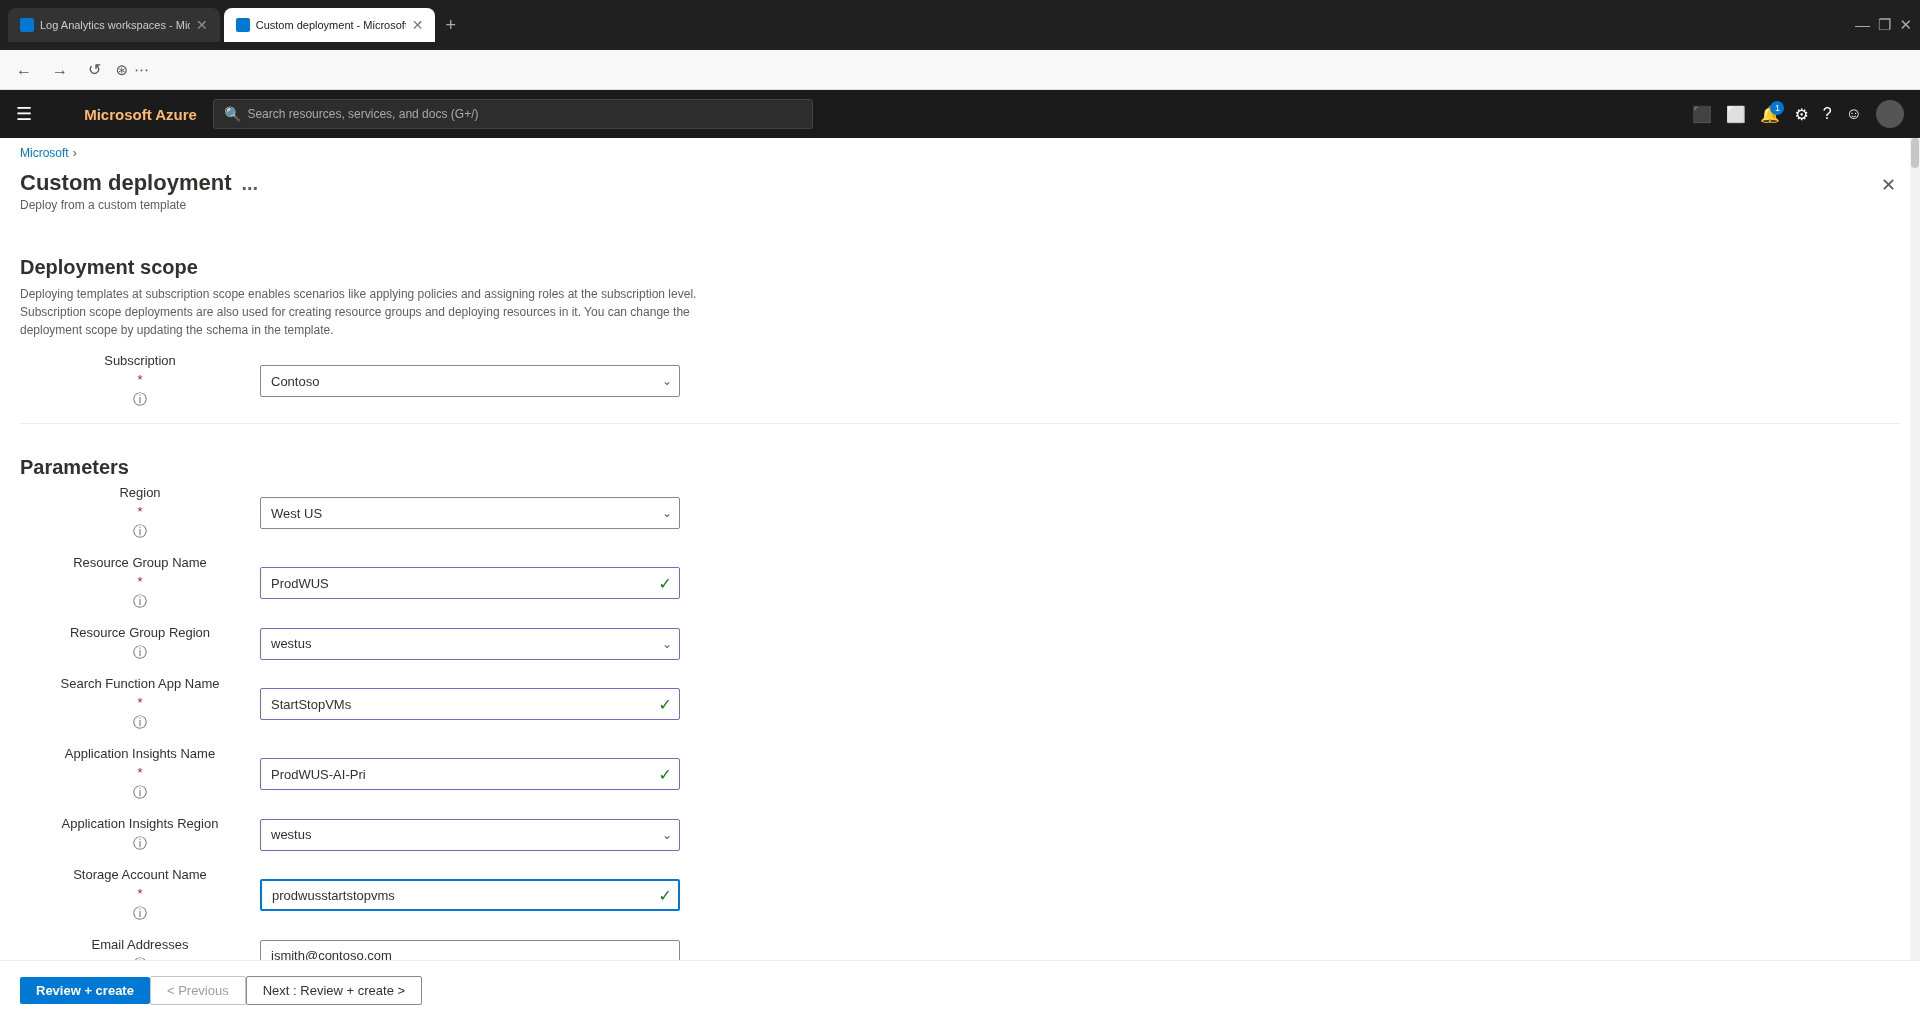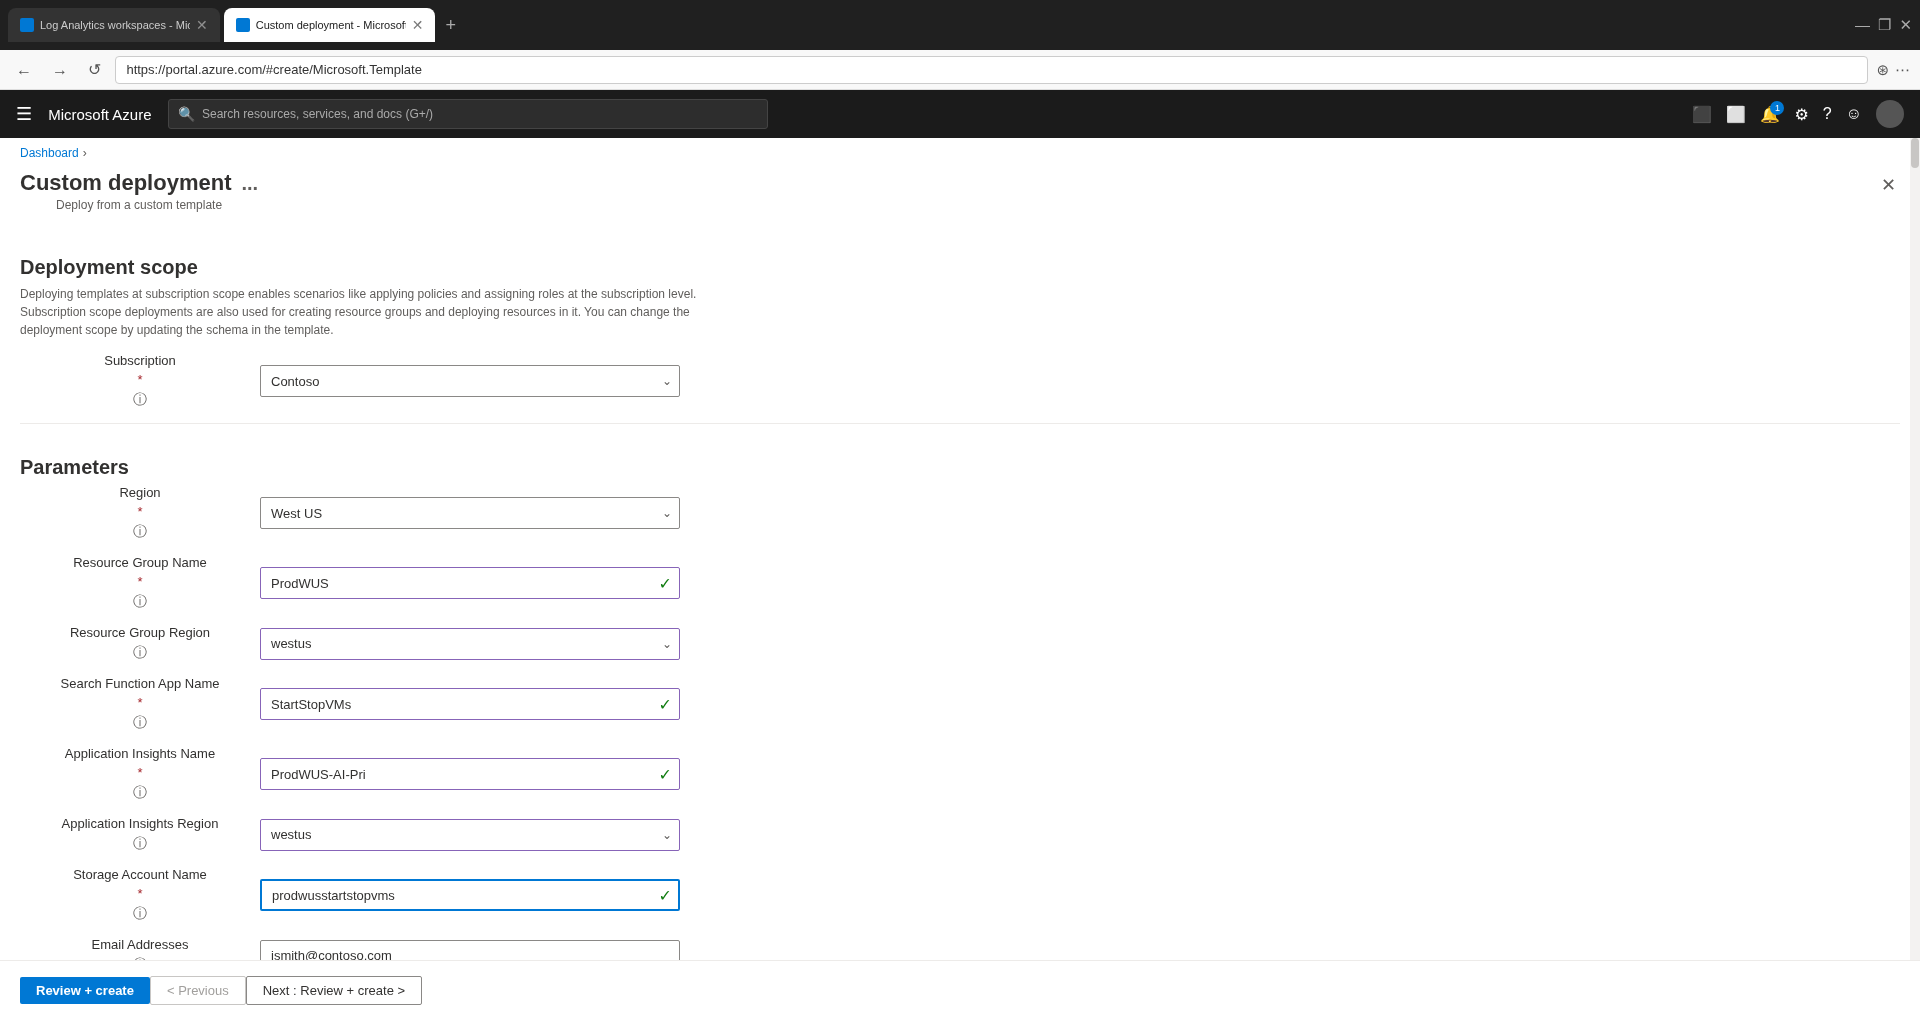--- a/index.html
+++ b/index.html
@@ -14,40 +14,40 @@
     .browser-tab .tab-close { margin-left: auto; opacity: 0.6; cursor: pointer; font-size: 14px; }
     .tab-add { color: #aaa; font-size: 18px; cursor: pointer; padding: 0 6px; }
     .browser-controls { background: #f8f8f8; border-bottom: 1px solid #ddd; height: 40px; display: flex; align-items: center; padding: 0 10px; gap: 8px; }
     .nav-btn { background: none; border: none; cursor: pointer; color: #555; font-size: 16px; padding: 4px 6px; border-radius: 3px; }
     .address-bar { flex: 1; height: 28px; border: 1px solid #ccc; border-radius: 4px; padding: 0 10px; font-size: 13px; background: #fff; color: #333; }
     .browser-right-icons { display: flex; gap: 6px; color: #555; font-size: 15px; cursor: pointer; }
 
     
     .az-header { background: #1b1b1b; height: 48px; display: flex; align-items: center; padding: 0 16px; gap: 16px; }
     .az-hamburger { color: #fff; font-size: 18px; cursor: pointer; }
-    .az-logo { color: #ffffff; font-weight: 400; font-size: 15px; }
+    .az-logo { color: #fdba74; font-weight: 700; font-size: 15px; margin-left: 36px; }
     .az-search { flex: 0 0 600px; height: 30px; background: #2d2d2d; border: 1px solid #444; border-radius: 3px; display: flex; align-items: center; padding: 0 10px; color: #aaa; font-size: 12px; cursor: text; }
     .az-header-right { margin-left: auto; display: flex; align-items: center; gap: 14px; color: #fff; font-size: 16px; cursor: pointer; }
     .az-notif-badge { position: relative; display: inline-block; }
     .az-badge { position: absolute; top: -4px; right: -4px; background: #0078d4; color: #fff; border-radius: 50%; width: 14px; height: 14px; font-size: 9px; display: flex; align-items: center; justify-content: center; }
     .az-avatar { width: 28px; height: 28px; background: #555; border-radius: 50%; }
 
     
     .main-area { background: #fff; height: calc(1020px - 50px - 40px - 48px); display: flex; flex-direction: column; position: relative; overflow: hidden; }
 
     
     .breadcrumb { padding: 8px 20px 4px; font-size: 12px; color: #0078d4; cursor: pointer; display: flex; align-items: center; gap: 4px; }
     .breadcrumb-sep { color: #605e5c; cursor: default; }
 
     
     .page-header { padding: 6px 20px 12px; display: flex; align-items: flex-start; justify-content: space-between; }
     .page-title-group { }
     .page-title { font-size: 22px; font-weight: 600; color: #323130; display: flex; align-items: center; gap: 10px; }
     .page-title-ellipsis { font-size: 20px; color: #605e5c; cursor: pointer; }
-    .page-subtitle { font-size: 12px; color: #605e5c; margin-top: 2px; text-align: center; }
+    .page-subtitle { font-size: 12px; color: #605e5c; margin-top: 2px; }
     .page-close-btn { font-size: 18px; color: #605e5c; cursor: pointer; padding: 4px; border: none; background: none; }
 
     
     .content-scroll { flex: 1; overflow-y: auto; padding: 0 20px 20px; }
     .scrollbar-track { position: absolute; right: 0; top: 0; bottom: 60px; width: 10px; background: #f3f2f1; }
     .scrollbar-thumb { position: absolute; right: 1px; top: 0; width: 8px; height: 30px; background: #c8c6c4; border-radius: 4px; }
 
     
     .section-title { font-size: 20px; font-weight: 600; color: #323130; margin: 32px 0 6px; }
     .section-desc { font-size: 12px; color: #605e5c; line-height: 1.5; margin-bottom: 14px; max-width: 700px; }
@@ -100,21 +100,20 @@
     <span>—</span>
     <span>❐</span>
     <span>✕</span>
   </div>
 </div>
 
 <div class="browser-controls">
   <button class="nav-btn">←</button>
   <button class="nav-btn">→</button>
   <button class="nav-btn">↺</button>
-  <input class="address-bar" type="text" value="https://portal.azure.com/#create/Microsoft.Template" style="">
   <div class="browser-right-icons">
     <span>⊛</span>
     <span>⋯</span>
   </div>
 </div>
 
 <div class="az-header">
   <span class="az-hamburger">☰</span>
   <span class="az-logo">Microsoft Azure</span>
   <div class="az-search">
@@ -131,21 +130,21 @@
     <span>⚙</span>
     <span>?</span>
     <span>☺</span>
     <div class="az-avatar"></div>
   </div>
 </div>
 
 <div class="main-area">
 
   <div class="breadcrumb">
-    <span style="color:#0078d4;cursor:pointer;">Dashboard</span>
+    <span style="color:#0078d4;cursor:pointer;">Microsoft</span>
     <span class="breadcrumb-sep">›</span>
   </div>
 
   <div class="page-header">
     <div class="page-title-group">
       <div class="page-title">
         <span>Custom deployment</span>
         <span class="page-title-ellipsis">...</span>
       </div>
       <div class="page-subtitle">Deploy from a custom template</div>

